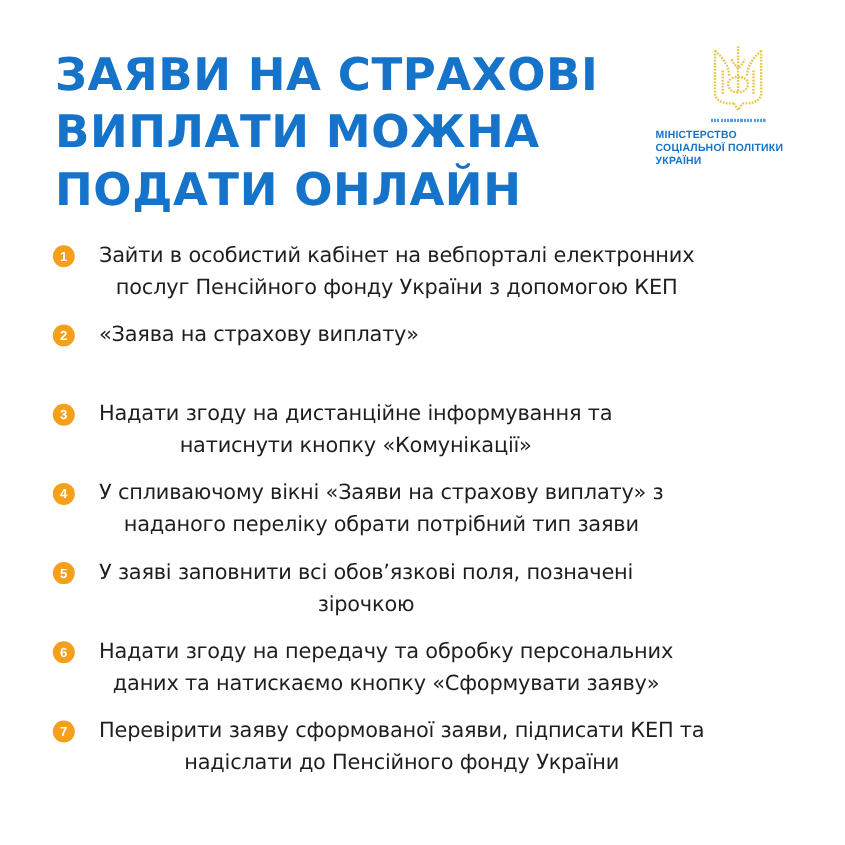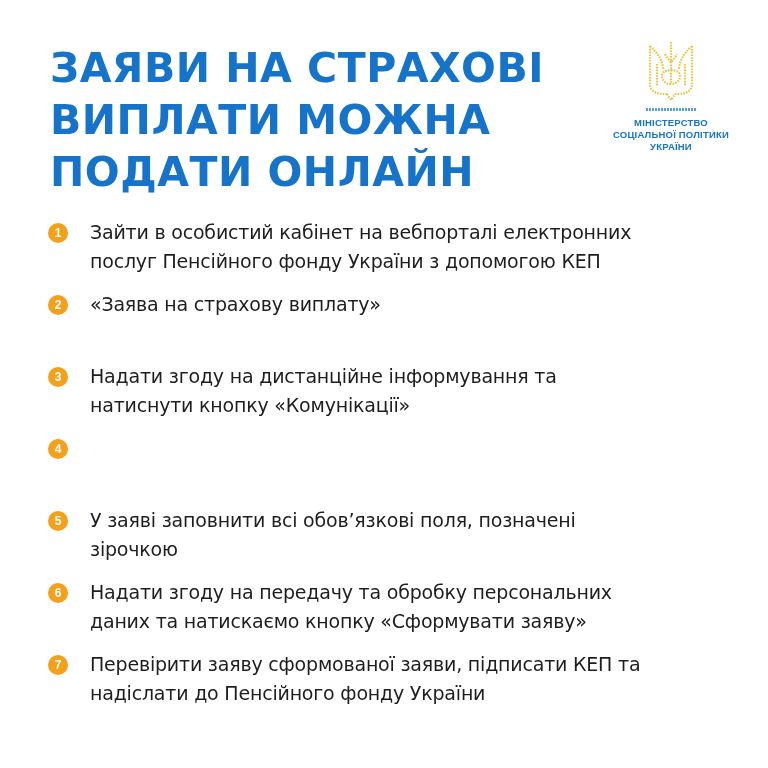--- a/index.html
+++ b/index.html
@@ -25,21 +25,21 @@
       font-size: 41px;
       line-height: 52px;
       letter-spacing: 0.5px;
     }
     .title div { white-space: nowrap; }
     .logo {
       position: absolute;
       left: 596px;
       top: 40px;
       width: 150px;
-      text-align: center;
+      text-align: left;
     }
     .trident {
       display: block;
       margin: 0 auto;
     }
     .logo-strip {
       width: 50px;
       height: 3px;
       margin: 6px auto 6px auto;
       background: repeating-linear-gradient(90deg, #1573c9 0 2px, #ffffff 2px 3px);
@@ -79,20 +79,21 @@
       text-align: center;
       margin-top: 5px;
       margin-right: 22px;
     }
     .step-text {
       color: #1e1e1e;
       font-family: "DejaVu Sans", sans-serif;
       font-size: 19px;
       line-height: 29px;
       letter-spacing: -0.2px;
+      text-align: center;
     }
     .step-text div { white-space: nowrap; }
   </style>
 </head>
 <body>
 
 <div class="title">
   <div>ЗАЯВИ НА СТРАХОВІ</div>
   <div>ВИПЛАТИ МОЖНА</div>
   <div>ПОДАТИ ОНЛАЙН</div>
@@ -137,20 +138,24 @@
   </div>
   <div class="step">
     <div class="badge">3</div>
     <div class="step-text">
       <div>Надати згоду на дистанційне інформування та</div>
       <div>натиснути кнопку «Комунікації»</div>
     </div>
   </div>
   <div class="step">
     <div class="badge">4</div>
+    <div class="step-text">
+      <div>У спливаючому вікні «Заяви на страхову виплату» з</div>
+      <div>наданого переліку обрати потрібний тип заяви</div>
+    </div>
   </div>
   <div class="step">
     <div class="badge">5</div>
     <div class="step-text">
       <div>У заяві заповнити всі обов’язкові поля, позначені</div>
       <div>зірочкою</div>
     </div>
   </div>
   <div class="step">
     <div class="badge">6</div>

